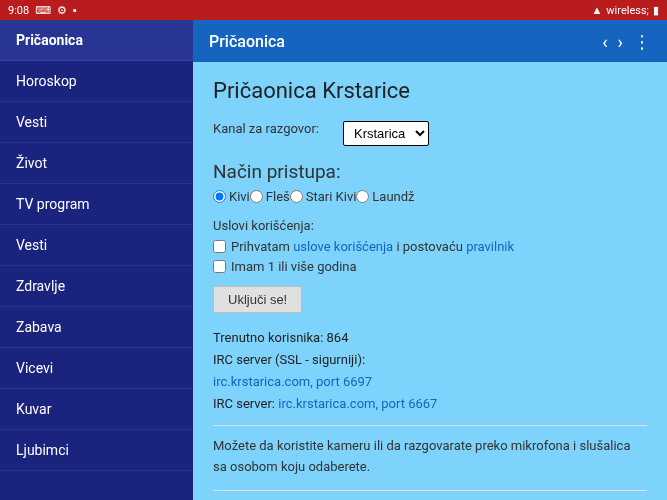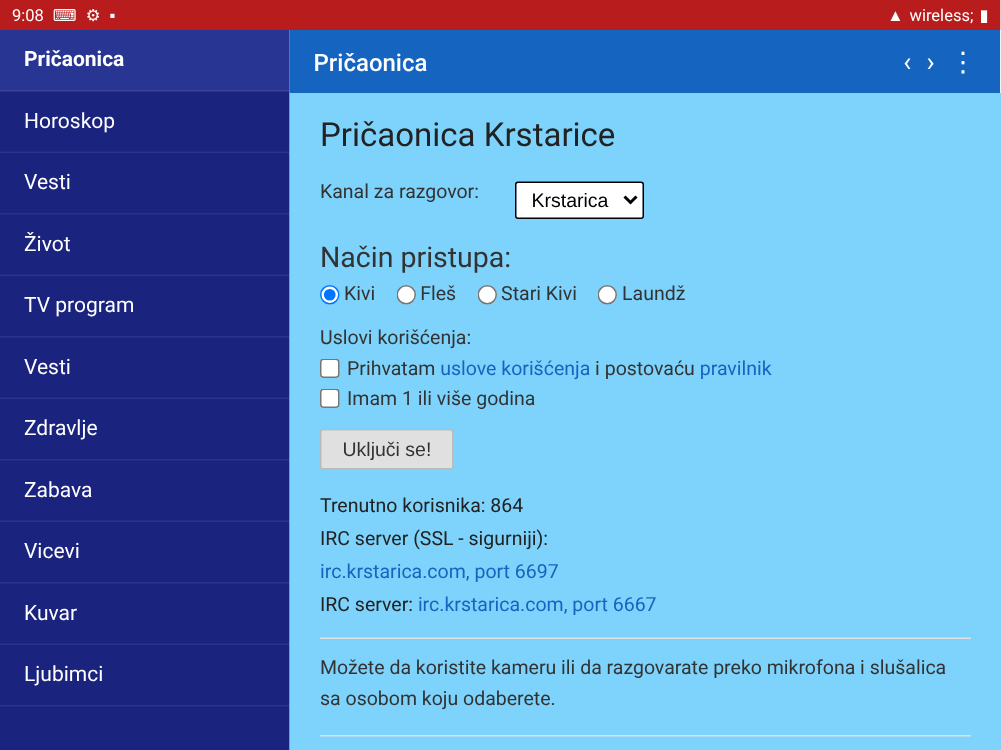--- a/index.html
+++ b/index.html
@@ -92,38 +92,37 @@
       appearance: auto;
     }
 
     .form-section-label {
       font-size: 19px;
       color: #333;
       margin-bottom: 6px;
     }
     .radio-group {
       display: flex;
-      gap: 14px;
       align-items: center;
       margin-bottom: 14px;
     }
     .radio-option {
       display: flex;
       align-items: center;
       gap: 3px;
       font-size: 13px;
       color: #333;
     }
     .radio-option input { margin: 0; }
 
     .terms-section { margin-bottom: 12px; }
     .terms-label { font-size: 13px; color: #333; margin-bottom: 6px; }
     .checkbox-row {
       display: flex;
-      align-items: flex-start;
+      align-items: center;
       gap: 5px;
       font-size: 13px;
       color: #333;
       margin-bottom: 5px;
     }
     .checkbox-row input { margin: 0; }
     .terms-link { color: #1565c0; text-decoration: none; }
 
     .join-button {
       background: #e0e0e0;

